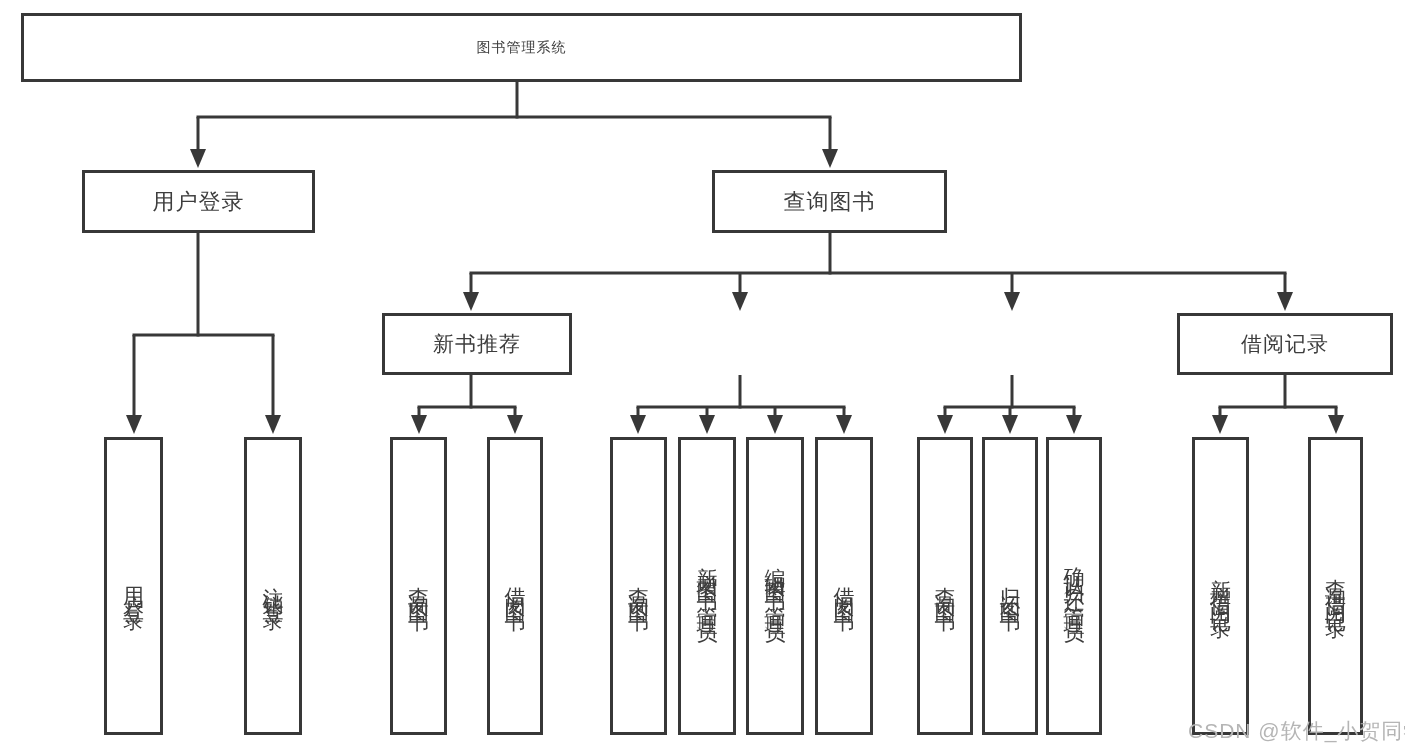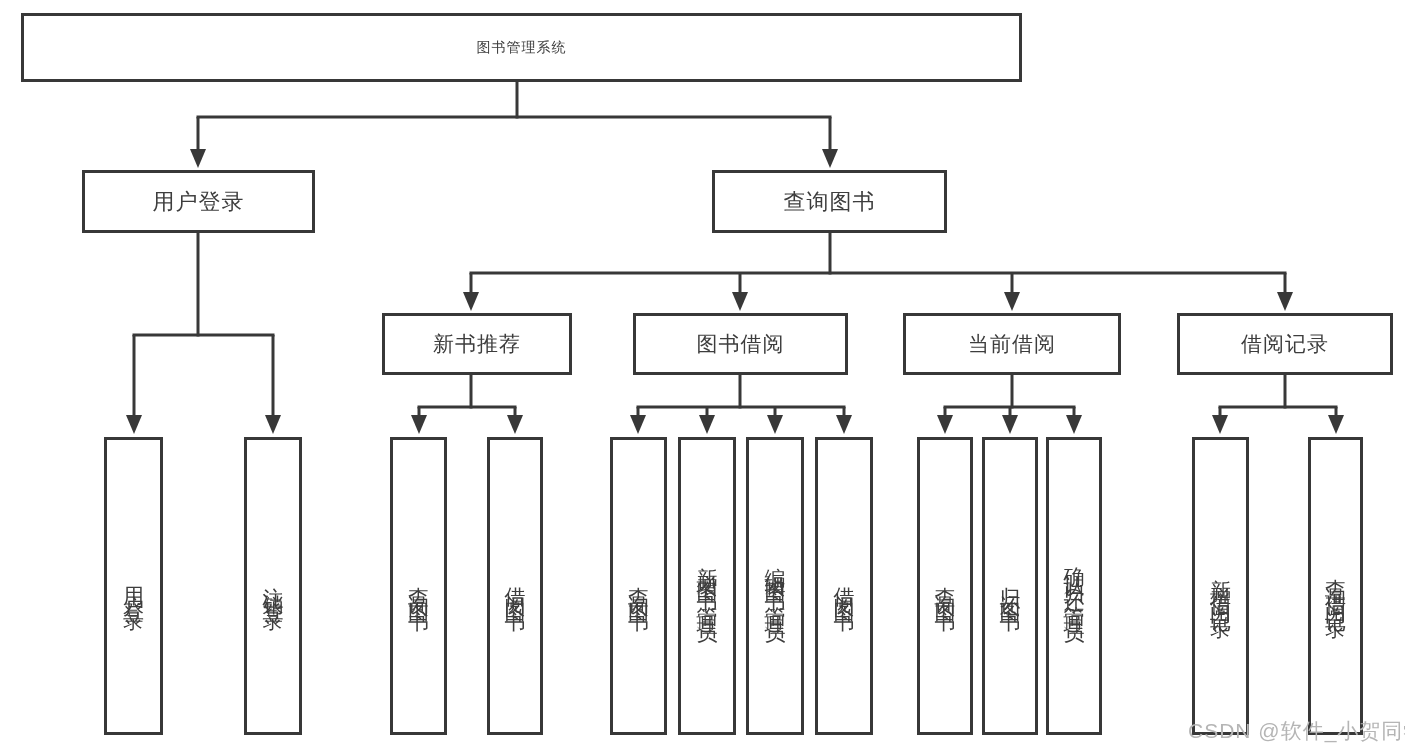--- a/index.html
+++ b/index.html
@@ -130,22 +130,20 @@
       <polygon points="1328,415 1344,415 1336,434"></polygon>
     </g>
   </svg>
 
   <div class="box" style="left:21px; top:13px; width:1001px; height:69px; font-size:14px;">图书管理系统</div>
 
   <div class="box lvl2" style="left:82px; top:170px; width:233px; height:63px;">用户登录</div>
   <div class="box lvl2" style="left:712px; top:170px; width:235px; height:63px;">查询图书</div>
 
   <div class="box" style="left:362px; top:313px; width:190px; height:62px;margin-left:20px;">新书推荐</div>
-  <div class="box" style="left:633px; top:313px; width:215px; height:62px;">图书借阅</div>
-  <div class="box" style="left:903px; top:313px; width:218px; height:62px;">当前借阅</div>
   <div class="box" style="left:1177px; top:313px; width:216px; height:62px;">借阅记录</div>
 
   <div class="box vbox" style="left:104px; top:437px; width:59px; height:298px;">用户登录</div>
   <div class="box vbox" style="left:244px; top:437px; width:58px; height:298px;">注销登录</div>
 
   <div class="box vbox" style="left:390px; top:437px; width:57px; height:298px;">查询图书</div>
   <div class="box vbox" style="left:487px; top:437px; width:56px; height:298px;">借阅图书</div>
 
   <div class="box vbox" style="left:610px; top:437px; width:57px; height:298px;">查询图书</div>
   <div class="box vbox" style="left:678px; top:437px; width:58px; height:298px;">新增图书（管理员）</div>

